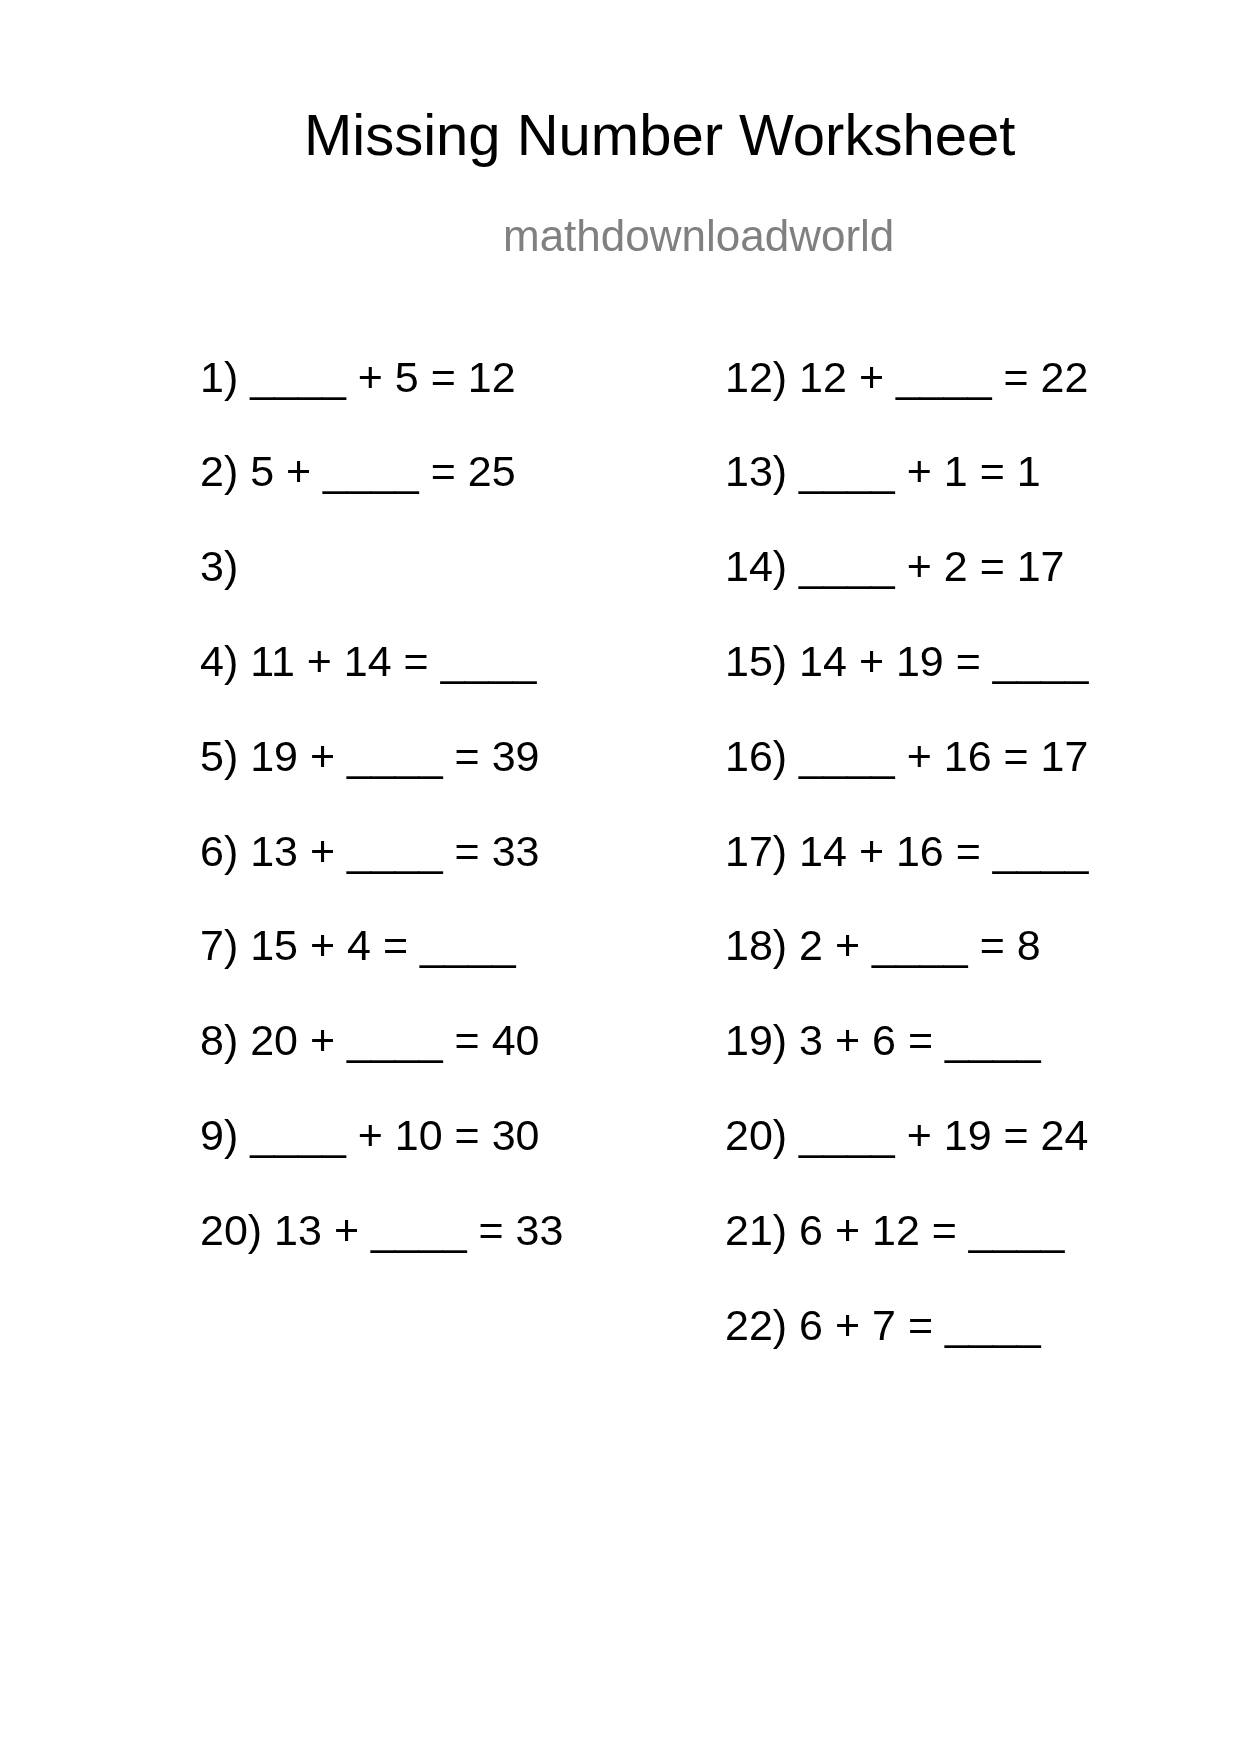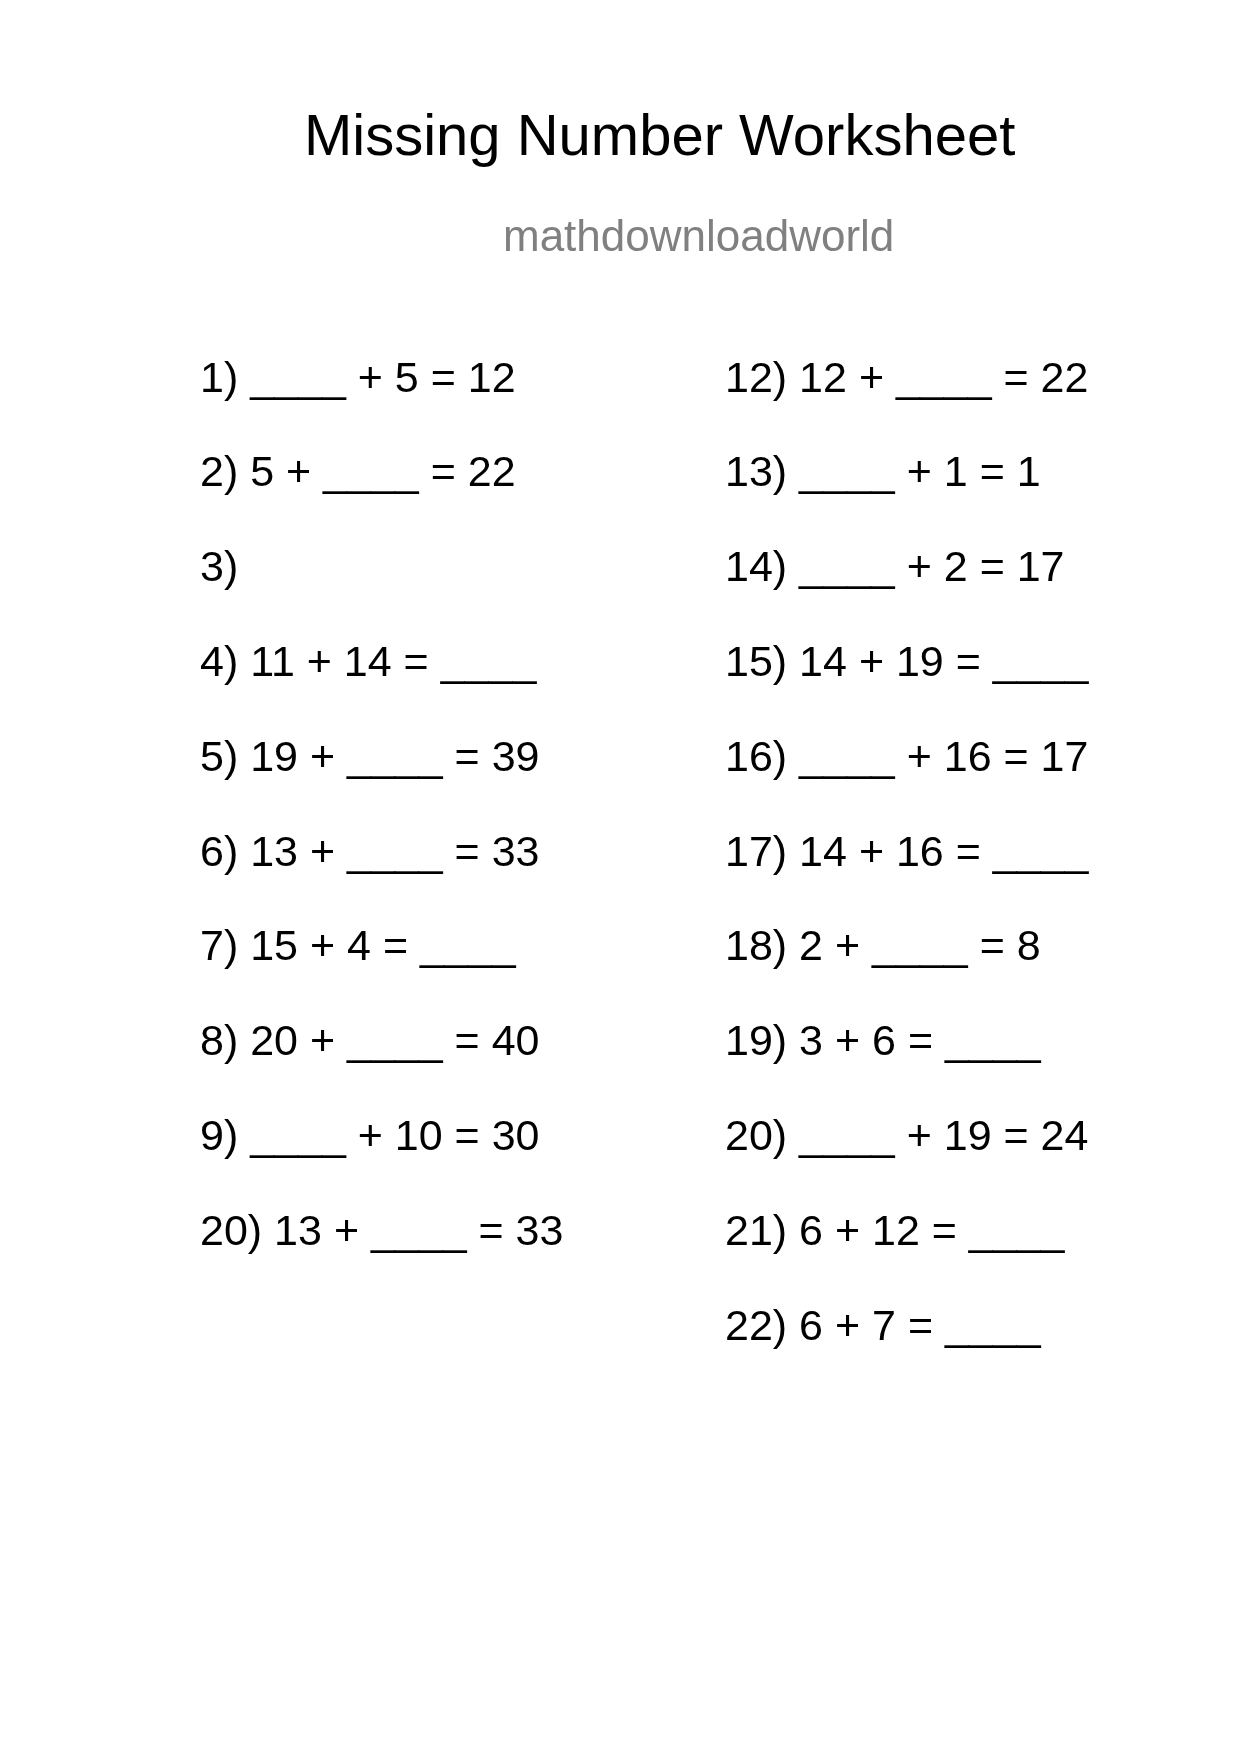--- a/index.html
+++ b/index.html
@@ -56,21 +56,21 @@
     .problem .expr { }
   </style>
 </head>
 <body>
 
 <h1 class="title">Missing Number Worksheet</h1>
 <div class="subtitle">mathdownloadworld</div>
 
 <ol class="column left">
   <li class="problem"><span class="num">1)</span><span class="expr"> ____ + 5 = 12</span></li>
-  <li class="problem"><span class="num">2)</span><span class="expr"> 5 + ____ = 22</span></li>
+  <li class="problem"><span class="num">2)</span><span class="expr"> 5 + ____ = 25</span></li>
   <li class="problem"><span class="num">3)</span></li>
   <li class="problem"><span class="num">4)</span><span class="expr"> 11 + 14 = ____</span></li>
   <li class="problem"><span class="num">5)</span><span class="expr"> 19 + ____ = 39</span></li>
   <li class="problem"><span class="num">6)</span><span class="expr"> 13 + ____ = 33</span></li>
   <li class="problem"><span class="num">7)</span><span class="expr"> 15 + 4 = ____</span></li>
   <li class="problem"><span class="num">8)</span><span class="expr"> 20 + ____ = 40</span></li>
   <li class="problem"><span class="num">9)</span><span class="expr"> ____ + 10 = 30</span></li>
   <li class="problem"><span class="num">20)</span><span class="expr"> 13 + ____ = 33</span></li>
 </ol>
 

